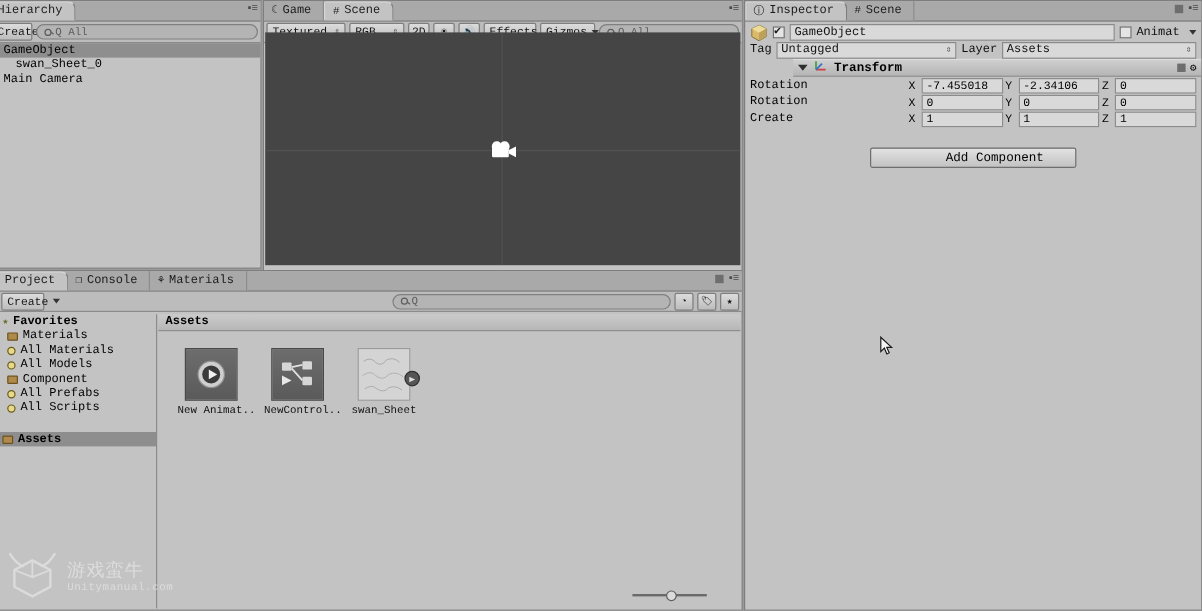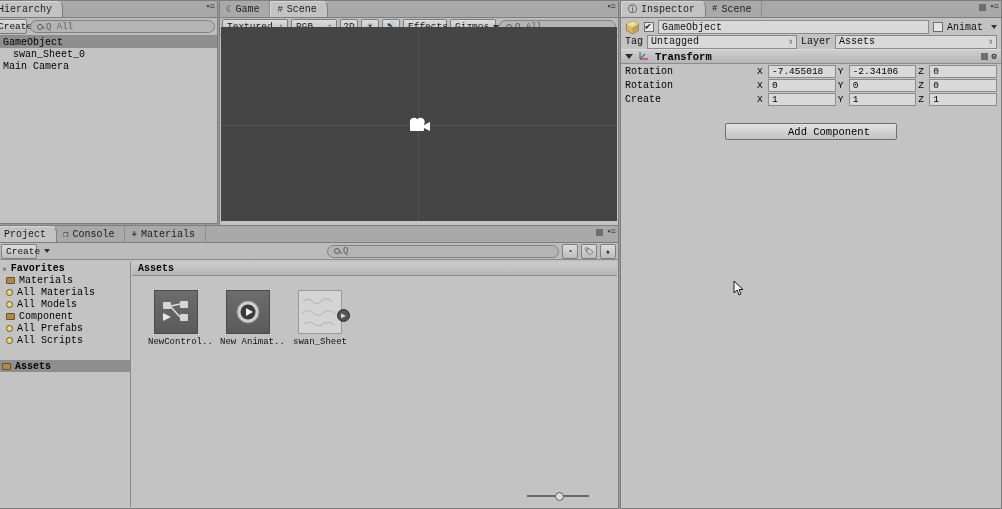--- a/index.html
+++ b/index.html
@@ -93,21 +93,21 @@
   .txtfield {
     height: 14px; background: #d9d9d9; border: 1px solid #8a8a8a;
     display: flex; align-items: center; padding: 0 3px; font-size: 10px; color: #111;
   }
   .insp-tag-row { height: 15px; display: flex; align-items: center; gap: 4px; padding: 2px 4px; }
   .lbl { font-size: 10px; color: #0f0f0f; }
   .comp-header {
     height: 15px; background: linear-gradient(#cfcfcf,#b5b5b5);
     border-top: 1px solid #dcdcdc; border-bottom: 1px solid #8d8d8d;
     display: flex; align-items: center; gap: 5px; padding: 0 4px;
-    font-weight: bold; font-size: 10.5px;
+    font-weight: bold; font-size: 10.5px; margin-left: 40px;
   }
   .foldout { width: 0; height: 0; border-left: 4px solid transparent; border-right: 4px solid transparent; border-top: 5px solid #2e2e2e; }
   .vec-row { height: 14px; display: flex; align-items: center; padding: 0 4px; gap: 2px; }
   .vec-label { width: 130px; font-size: 10px; }
   .axis { font-size: 9.5px; width: 9px; text-align: left; }
   .vec-field { height: 13px; flex: 1; background: #d9d9d9; border: 1px solid #8c8c8c; font-size: 9.5px; display: flex; align-items: center; padding: 0 3px; }
   .addcomp {
     width: 172px; height: 17px; margin: 17px auto 16px auto;
     background: linear-gradient(#e2e2e2,#c2c2c2); border: 1px solid #6f6f6f; border-radius: 2px;
     display: flex; align-items: center; justify-content: center; font-size: 10.5px; padding-left: 36px;
@@ -436,63 +436,78 @@
         <span>Assets</span>
       </div>
     </div>
 
     <div class="proj-browser">
       <div class="crumb">
         <span>Assets</span>
       </div>
       <div class="grid">
         <div class="asset">
+          <div class="thumb anim">
+            <svg width="26" height="26" viewBox="0 0 26 26">
+              <circle cx="13" cy="13" r="11" fill="#cfcfcf" stroke="#8f8f8f"></circle>
+              <circle cx="13" cy="13" r="7.5" fill="#3a3a3a"></circle>
+              <path d="M11 9 L18 13 L11 17 Z" fill="#f0f0f0"></path>
+            </svg>
+          </div>
+          <div class="asset-label">New Animat..</div>
+        </div>
+        <div class="asset">
           <div class="thumb ctrl">
             <svg width="30" height="26" viewBox="0 0 30 26">
               <rect x="2" y="3" width="8" height="7" rx="1" fill="#d6d6d6"></rect>
               <rect x="19" y="2" width="8" height="7" rx="1" fill="#d6d6d6"></rect>
               <rect x="19" y="15" width="8" height="7" rx="1" fill="#d6d6d6"></rect>
               <path d="M10 7 L19 5" stroke="#e0e0e0" stroke-width="1.5"></path>
               <path d="M10 8 L19 18" stroke="#e0e0e0" stroke-width="1.5"></path>
               <path d="M2 14 L10 18 L2 22 Z" fill="#e8e8e8"></path>
             </svg>
           </div>
           <div class="asset-label">NewControl..</div>
         </div>
         <div class="asset">
-          <div class="thumb anim">
-            <svg width="26" height="26" viewBox="0 0 26 26">
-              <circle cx="13" cy="13" r="11" fill="#cfcfcf" stroke="#8f8f8f"></circle>
-              <circle cx="13" cy="13" r="7.5" fill="#3a3a3a"></circle>
-              <path d="M11 9 L18 13 L11 17 Z" fill="#f0f0f0"></path>
-            </svg>
-          </div>
-          <div class="asset-label">New Animat..</div>
-        </div>
-        <div class="asset">
           <div class="thumb sheet">
             <svg width="42" height="42" viewBox="0 0 42 42">
               <rect width="42" height="42" fill="#d4d4d4"></rect>
               <path d="M4 10 q6 -4 10 1 q5 4 9 -2 q6 -3 11 2" stroke="#a8a8a8" fill="none" stroke-width="0.8"></path>
               <path d="M3 22 q7 -5 11 0 q6 5 11 -1 q6 -3 12 2" stroke="#b0b0b0" fill="none" stroke-width="0.8"></path>
               <path d="M5 33 q6 -4 10 0 q6 4 10 -1 q6 -2 11 2" stroke="#aaaaaa" fill="none" stroke-width="0.8"></path>
             </svg>
             <span class="expand-badge">▶</span>
           </div>
           <div class="asset-label">swan_Sheet</div>
         </div>
       </div>
 
       <div class="zoomslider">
         <div class="zs-track"></div>
         <div class="zs-knob"></div>
       </div>
     </div>
   </div>
 
+  <div class="watermark">
+    <span>
+      <svg width="46" height="42" viewBox="0 0 46 42">
+        <path d="M4 4 q6 10 12 11" stroke="#f0f0f0" stroke-width="2" fill="none"></path>
+        <path d="M42 4 q-6 10 -12 11" stroke="#f0f0f0" stroke-width="2" fill="none"></path>
+        <path d="M23 10 L38 18 L38 32 L23 40 L8 32 L8 18 Z" stroke="#f0f0f0" stroke-width="2" fill="none"></path>
+        <path d="M23 10 L23 24 L8 18" stroke="#f0f0f0" stroke-width="1.5" fill="none"></path>
+        <path d="M23 24 L38 18" stroke="#f0f0f0" stroke-width="1.5" fill="none"></path>
+      </svg>
+    </span>
+    <span style="display:flex;flex-direction:column;">
+      <span class="wm-text-cn">游戏蛮牛</span>
+      <span class="wm-text-en">Unitymanual.com</span>
+    </span>
+  </div>
 
   <div class="cursor">
     <svg width="12" height="17" viewBox="0 0 12 17">
       <path d="M1 1 L1 13 L4 10 L6 15 L8 14 L6 9.5 L10 9.5 Z" fill="#f5f5f5" stroke="#1a1a1a" stroke-width="1"></path>
     </svg>
   </div>
 
 </div>
 
 </body></html>

